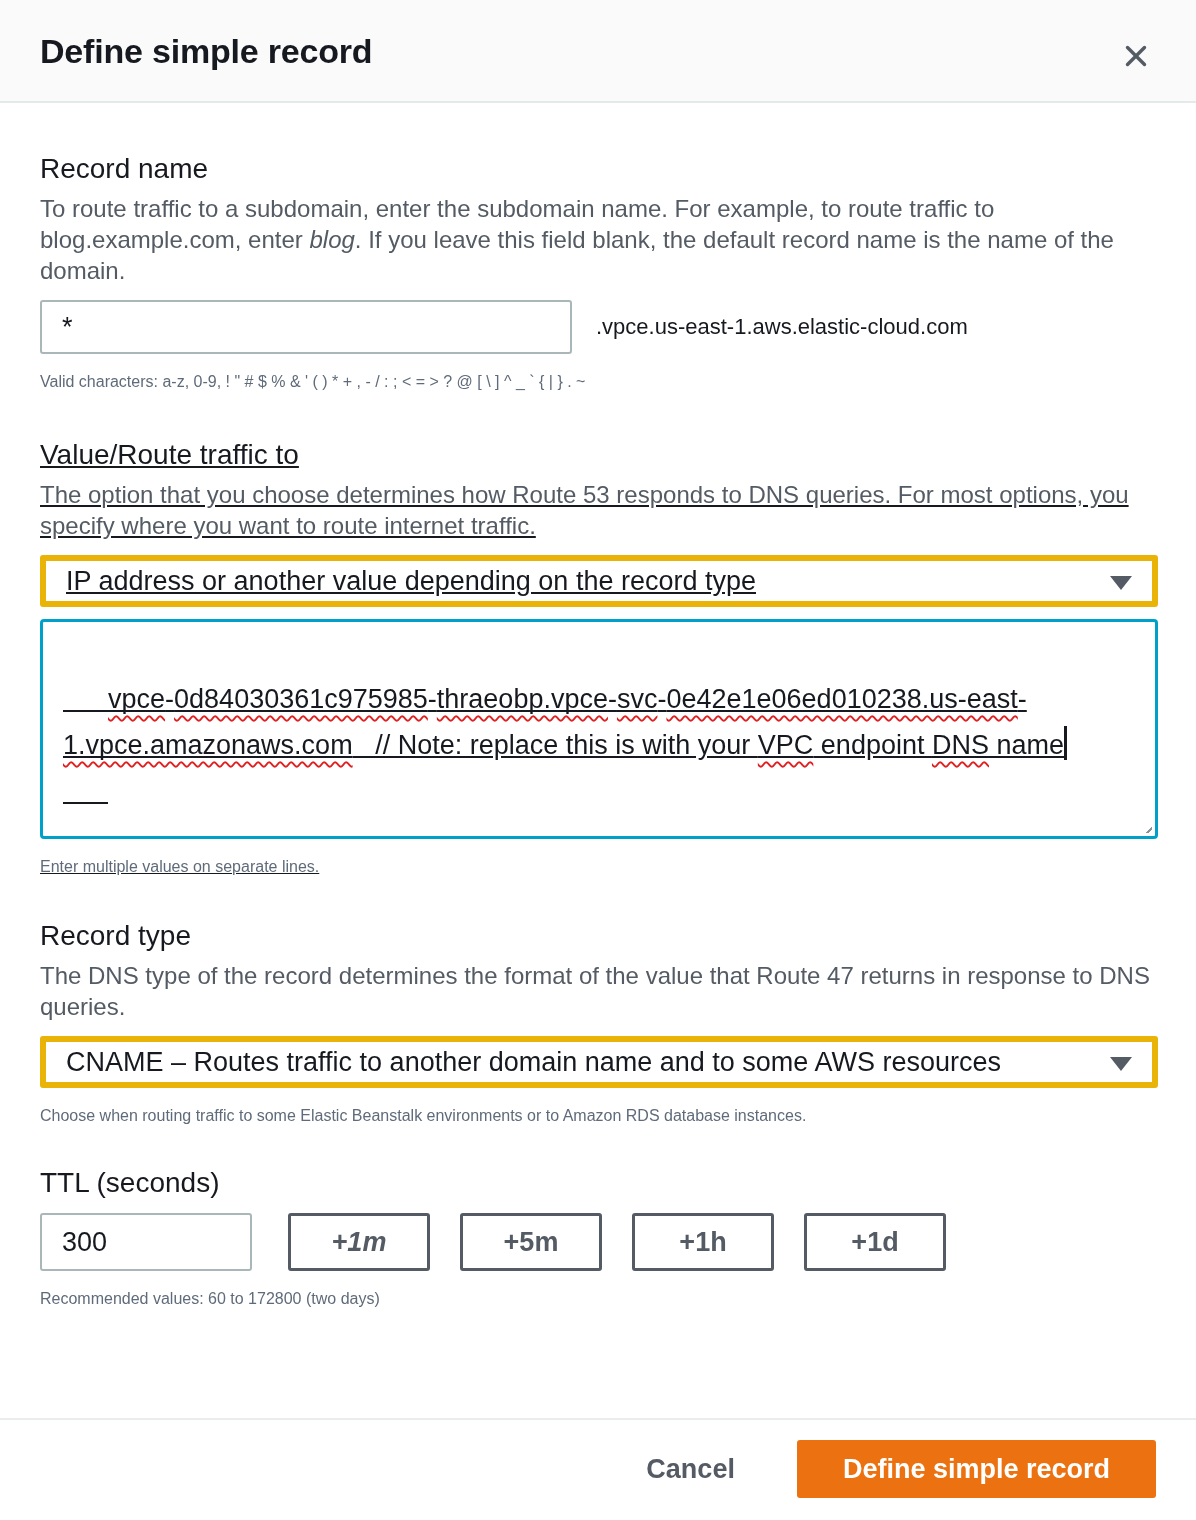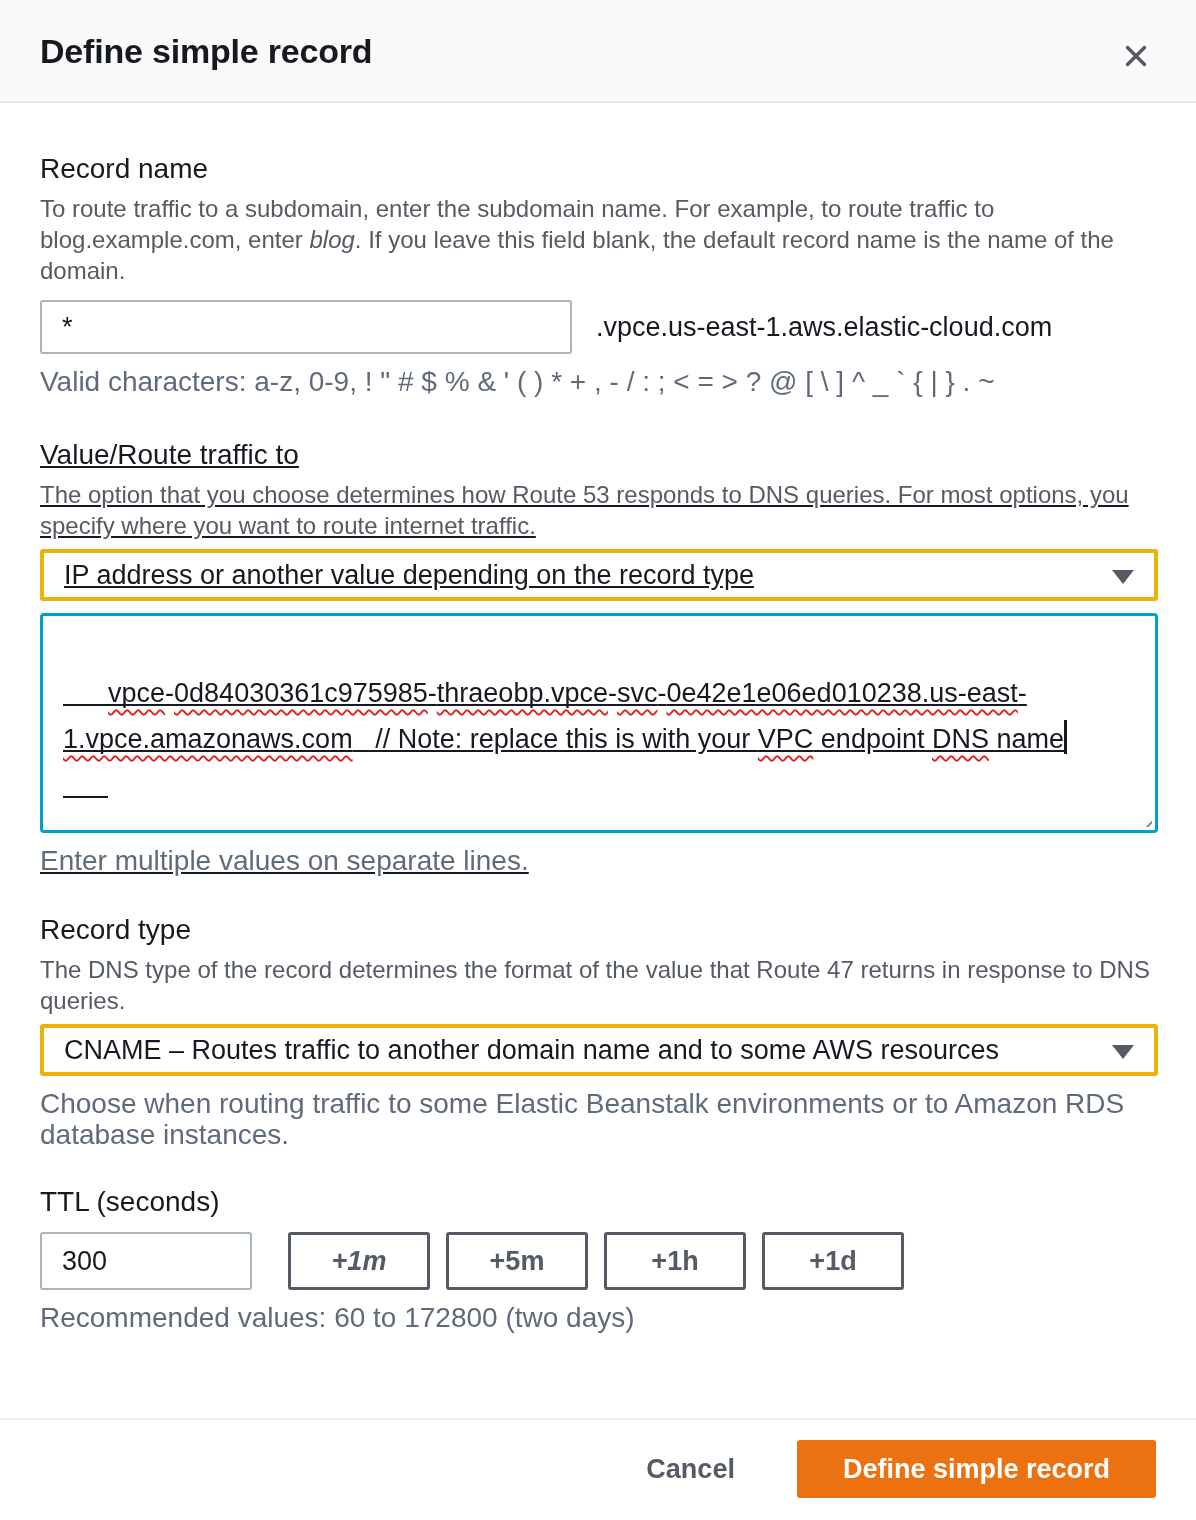--- a/index.html
+++ b/index.html
@@ -58,52 +58,52 @@
   }
   .field-desc {
     margin-top: 6px;
     font-size: 24px;
     line-height: 31px;
     color: #545b64;
     max-width: 1116px;
   }
   .field-helper {
     margin-top: 12px;
-    font-size: 28px;
+    font-size: 16px;
     line-height: 31px;
     color: #5f6b7a;
     max-width: 1116px;
   }
 
   
   .input-row { margin-top: 14px; display: flex; align-items: center; }
   .text-input {
     height: 54px;
     border: 2px solid #aab7b8;
     border-radius: 3px;
     background: #ffffff;
     font-family: "Liberation Sans", sans-serif;
     font-size: 27px;
     color: #16191f;
     padding: 0 20px;
     outline: none;
   }
   .record-name-input { width: 532px; }
   .domain-suffix {
-    font-size: 27px;
+    font-size: 22px;
     color: #16191f;
     margin-left: 24px;
     white-space: nowrap;
   }
 
   .select-box {
-    margin-top: 8px;
+    margin-top: 14px;
     height: 52px;
     width: 1118px;
-    border: 4px solid #eab308;
+    border: 6px solid #eab308;
     border-radius: 3px;
     background: #ffffff;
     display: flex;
     align-items: center;
     padding: 0 56px 0 20px;
     position: relative;
     cursor: pointer;
   }
   .select-box .select-value {
     font-size: 27px;
@@ -165,21 +165,21 @@
     background: repeating-linear-gradient(135deg,
       transparent 0 4px, #8a9499 4px 6px, transparent 6px 9px,
       #8a9499 9px 11px, transparent 11px 20px);
     clip-path: polygon(100% 0, 100% 100%, 0 100%);
   }
 
   
   .ttl-row { margin-top: 12px; display: flex; align-items: center; }
   .ttl-input { width: 212px; height: 58px; }
   .ttl-btn {
-    margin-left: 16px;
+    margin-left: 30px;
     width: 142px;
     height: 58px;
     background: #ffffff;
     border: 3px solid #545b64;
     border-radius: 3px;
     font-family: "Liberation Sans", sans-serif;
     font-size: 27px;
     font-weight: 700;
     color: #545b64;
     cursor: pointer;

